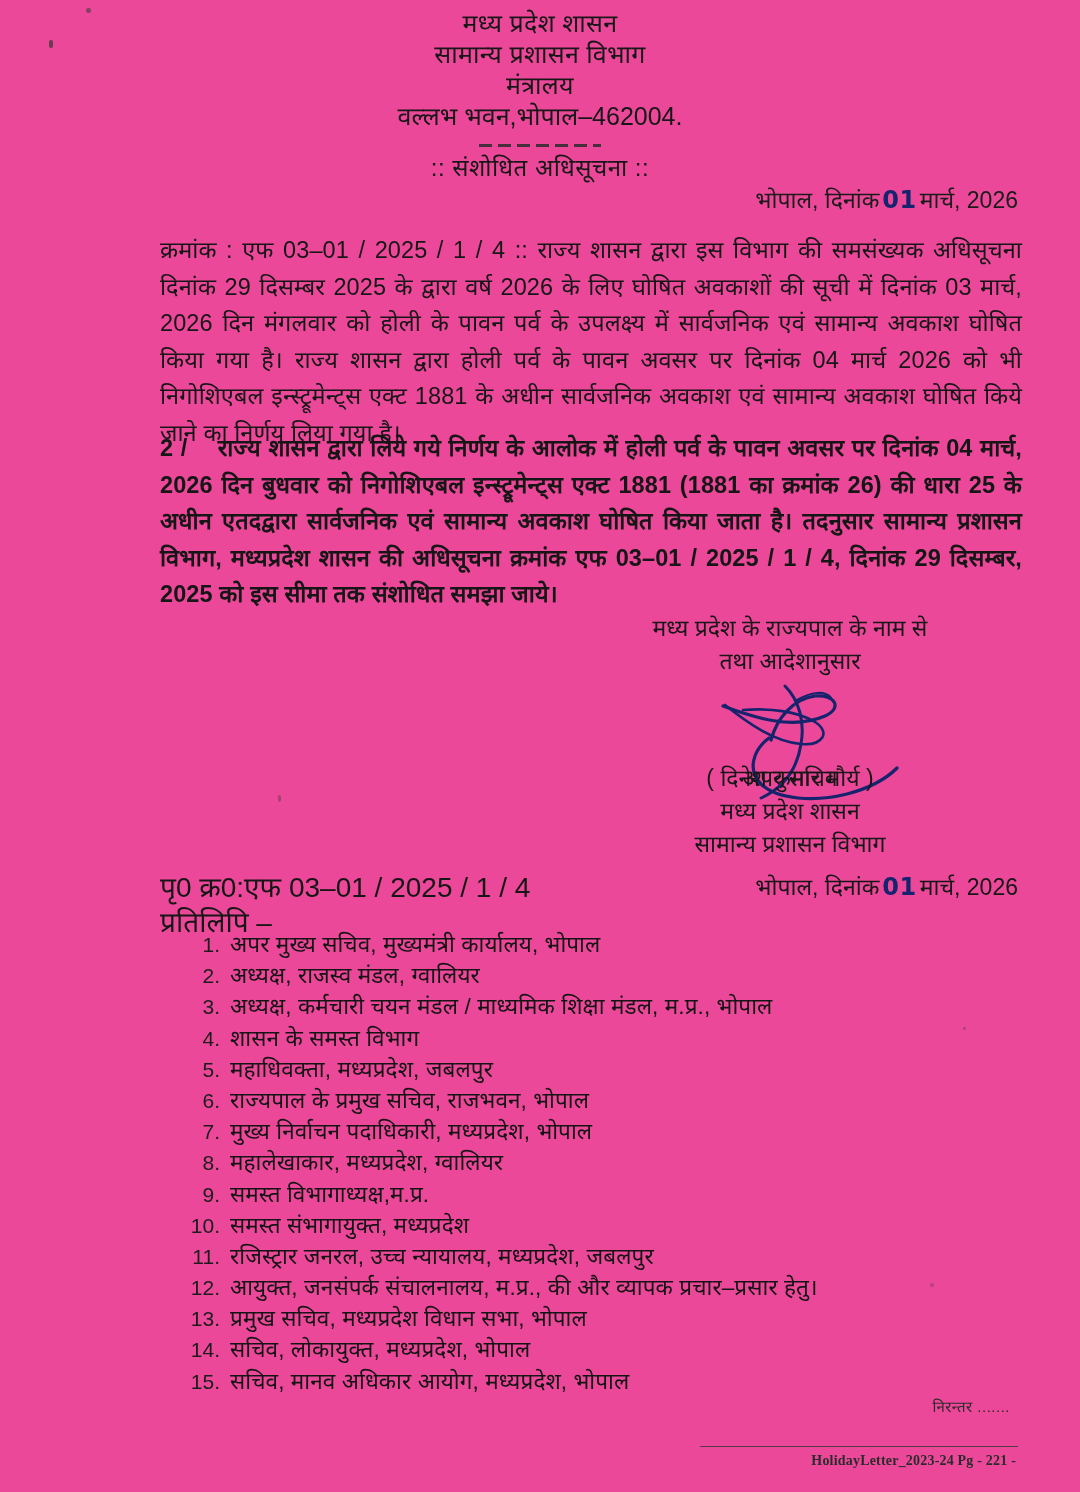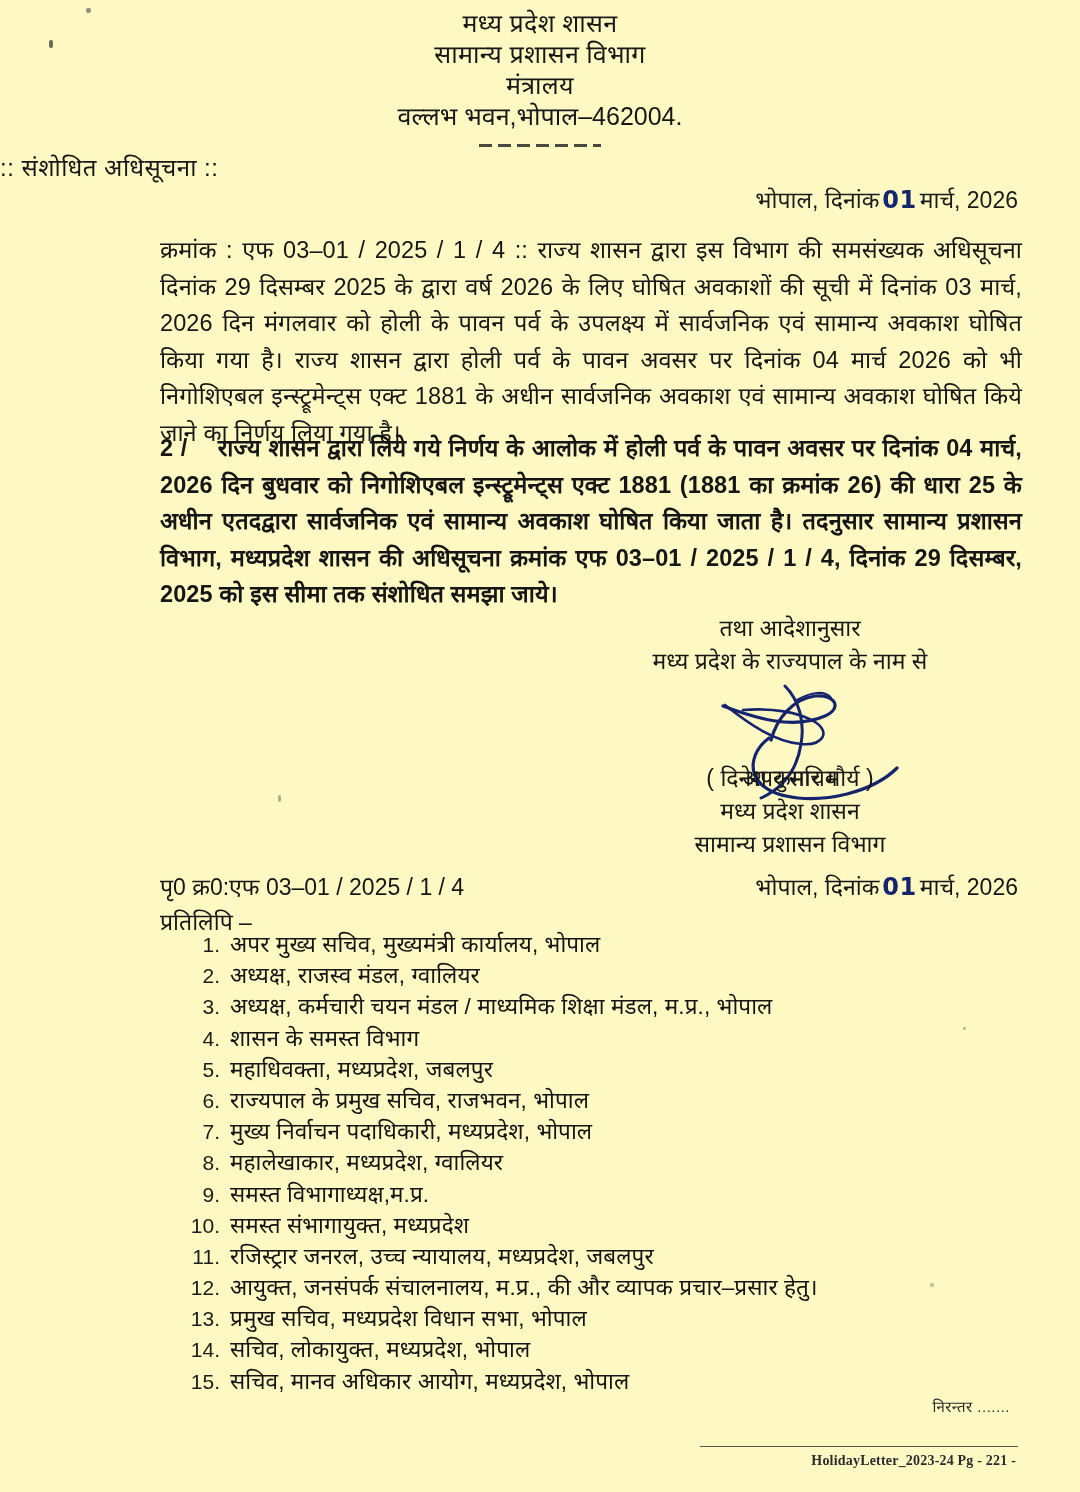--- a/index.html
+++ b/index.html
@@ -8,21 +8,21 @@
     padding: 0;
     background: #ffffff;
   }
   body {
     font-family: "Liberation Sans", "DejaVu Sans", sans-serif;
   }
   .page {
     position: relative;
     width: 1080px;
     height: 1492px;
-    background: #fef9c3;
+    background: #ec4899;
     overflow: hidden;
     color: #1a1a1a;
   }
   
   .speck {
     position: absolute;
     background: #3a3a3a;
     border-radius: 40%;
     opacity: .75;
   }
@@ -55,21 +55,21 @@
       to right,
       #2a2a2a 0px, #2a2a2a 13px,
       transparent 13px, transparent 19px);
     opacity: .85;
   }
 
   .notice-title {
     position: absolute;
     left: 0; right: 0;
     top: 150px;
-    text-align: left;
+    text-align: center;
     font-size: 24px;
     letter-spacing: .5px;
     color: #171717;
   }
 
   .place-date-top {
     position: absolute;
     right: 62px;
     top: 183px;
     font-size: 23px;
@@ -130,21 +130,21 @@
     height: 130px;
     pointer-events: none;
   }
   .sign-name { position: relative; z-index: 1; margin-top: 22px; }
 
   
   .endorse-left {
     position: absolute;
     left: 160px;
     top: 870px;
-    font-size: 23px;
+    font-size: 28px;
     line-height: 35px;
     color: #161616;
   }
   .endorse-right {
     position: absolute;
     right: 62px;
     top: 870px;
     font-size: 23px;
     color: #161616;
     white-space: nowrap;
@@ -233,22 +233,22 @@
 
   <div class="body-block" id="para1">
     <div class="para">क्रमांक : एफ 03–01 / 2025 / 1 / 4 :: राज्य शासन द्वारा इस विभाग की समसंख्यक अधिसूचना दिनांक 29 दिसम्बर 2025 के द्वारा वर्ष 2026 के लिए घोषित अवकाशों की सूची में दिनांक 03 मार्च, 2026 दिन मंगलवार को होली के पावन पर्व के उपलक्ष्य में सार्वजनिक एवं सामान्य अवकाश घोषित किया गया है। राज्य शासन द्वारा होली पर्व के पावन अवसर पर दिनांक 04 मार्च 2026 को भी निगोशिएबल इन्स्ट्रूमेन्ट्स एक्ट 1881 के अधीन सार्वजनिक अवकाश एवं सामान्य अवकाश घोषित किये जाने का निर्णय लिया गया है।</div>
   </div>
 
   <div class="body-block" id="para2">
     <div class="para"><span class="lead">2 /</span>&nbsp;&nbsp;&nbsp;&nbsp;<span>राज्य शासन द्वारा लिये गये निर्णय के आलोक में होली पर्व के पावन अवसर पर दिनांक 04 मार्च, 2026 दिन बुधवार को निगोशिएबल इन्स्ट्रूमेन्ट्स एक्ट 1881 (1881 का क्रमांक 26) की धारा 25 के अधीन एतदद्वारा सार्वजनिक एवं सामान्य अवकाश घोषित किया जाता है। तदनुसार सामान्य प्रशासन विभाग, मध्यप्रदेश शासन की अधिसूचना क्रमांक एफ 03–01 / 2025 / 1 / 4, दिनांक 29 दिसम्बर, 2025 को इस सीमा तक संशोधित समझा जाये।</span></div>
   </div>
 
   <div class="sign-block">
+    <div>मध्य प्रदेश के राज्यपाल के नाम से</div>
     <div>तथा आदेशानुसार</div>
-    <div>मध्य प्रदेश के राज्यपाल के नाम से</div>
     <div class="sign-gap"></div>
     <div class="sig-wrap">
       <svg class="signature-svg" viewBox="0 0 250 130">
         <g fill="none" stroke="#16246e" stroke-linecap="round" stroke-linejoin="round">
           <path d="M58 28 C 90 40, 128 52, 160 38 C 178 30, 170 16, 150 18 C 128 21, 112 40, 106 62" stroke-width="3.2"></path>
           <path d="M60 27 C 84 46, 110 64, 136 66 C 158 68, 166 54, 150 44 C 132 33, 104 30, 78 32" stroke-width="2.6"></path>
           <path d="M120 8 C 134 22, 140 44, 136 66 C 132 92, 118 110, 96 120" stroke-width="3"></path>
           <path d="M104 60 C 88 72, 82 92, 96 106 C 112 122, 150 124, 182 116 C 205 110, 222 100, 232 90" stroke-width="3.2"></path>
           <path d="M132 22 C 146 14, 160 12, 166 20" stroke-width="2.2"></path>
         </g>

